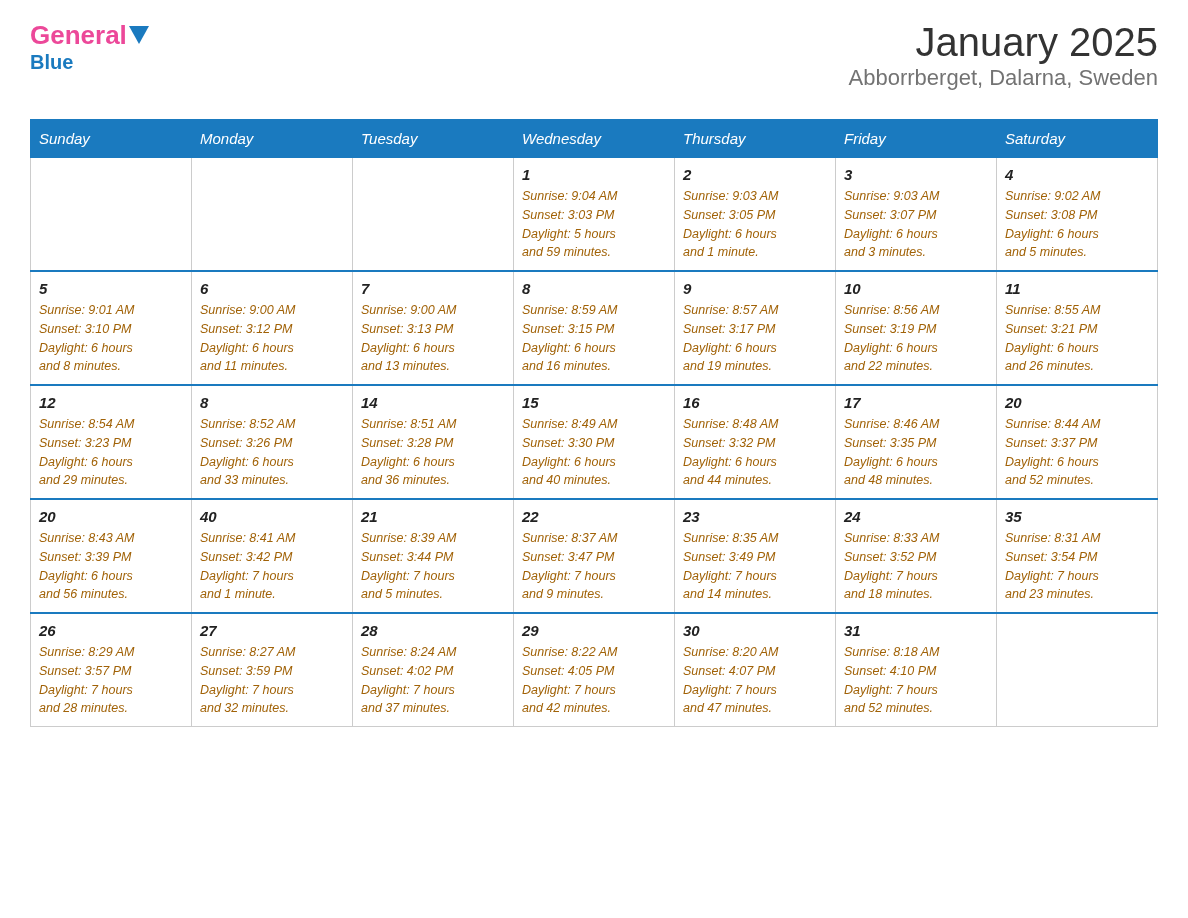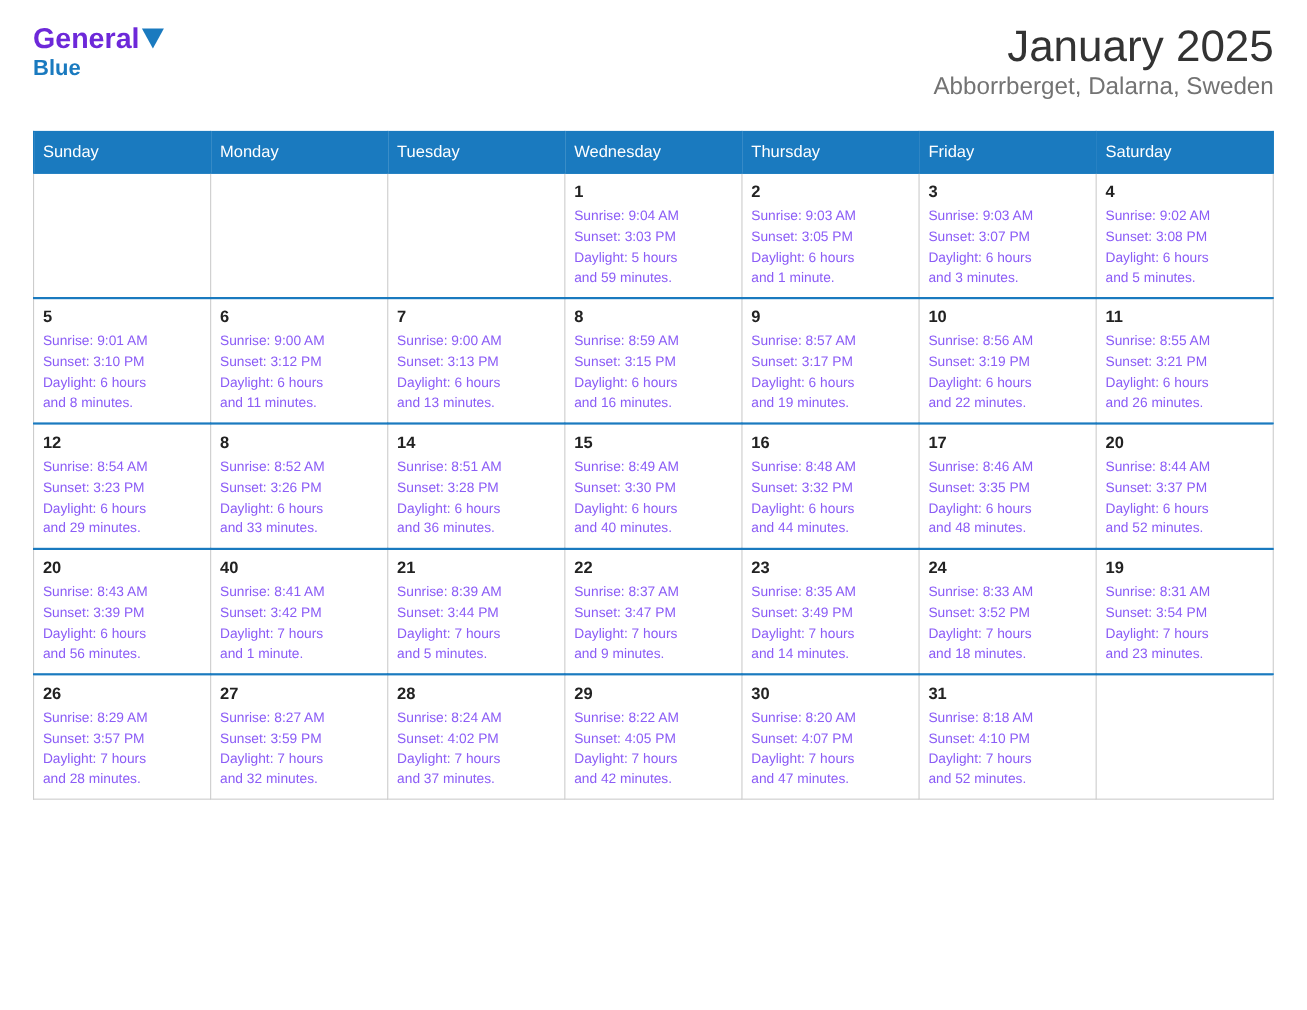--- a/index.html
+++ b/index.html
@@ -21,21 +21,21 @@
       flex-direction: column;
       align-items: flex-start;
     }
     .logo-text {
       display: flex;
       align-items: center;
     }
     .logo-general {
       font-size: 26px;
       font-weight: bold;
-      color: #6d28d9;
+      color: #ec4899;
     }
     .logo-blue-part {
       display: flex;
       align-items: center;
     }
     .logo-blue {
       font-size: 20px;
       font-weight: bold;
       color: #1a7abf;
     }
@@ -57,20 +57,21 @@
       color: #333;
     }
     .subtitle {
       font-size: 22px;
       color: #737373;
     }
     table {
       width: 100%;
       border-collapse: collapse;
       margin-top: 28px;
+      font-style: italic;
     }
     thead tr th {
       background-color: #1a7abf;
       color: #fff;
       padding: 10px 8px;
       font-size: 15px;
       font-weight: normal;
       text-align: left;
       border: 1px solid #1a7abf;
     }
@@ -86,21 +87,21 @@
     }
     .day-number {
       font-size: 15px;
       font-weight: bold;
       margin-bottom: 4px;
       color: #222;
     }
     .day-info {
       font-size: 12.5px;
       line-height: 1.5;
-      color: #8b5cf6;
+      color: #a16207;
     }
     tbody tr {
       border-bottom: 2px solid #1a7abf;
     }
     tbody tr:last-child {
       border-bottom: none;
     }
     .empty-cell {
       background: #fff;
     }
@@ -237,21 +238,21 @@
         </td>
         <td>
           <div class="day-number">23</div>
           <div class="day-info">Sunrise: 8:35 AM<br>Sunset: 3:49 PM<br>Daylight: 7 hours<br>and 14 minutes.</div>
         </td>
         <td>
           <div class="day-number">24</div>
           <div class="day-info">Sunrise: 8:33 AM<br>Sunset: 3:52 PM<br>Daylight: 7 hours<br>and 18 minutes.</div>
         </td>
         <td>
-          <div class="day-number">19</div>
+          <div class="day-number">35</div>
           <div class="day-info">Sunrise: 8:31 AM<br>Sunset: 3:54 PM<br>Daylight: 7 hours<br>and 23 minutes.</div>
         </td>
       </tr>
       <tr>
         <td>
           <div class="day-number">26</div>
           <div class="day-info">Sunrise: 8:29 AM<br>Sunset: 3:57 PM<br>Daylight: 7 hours<br>and 28 minutes.</div>
         </td>
         <td>
           <div class="day-number">27</div>

